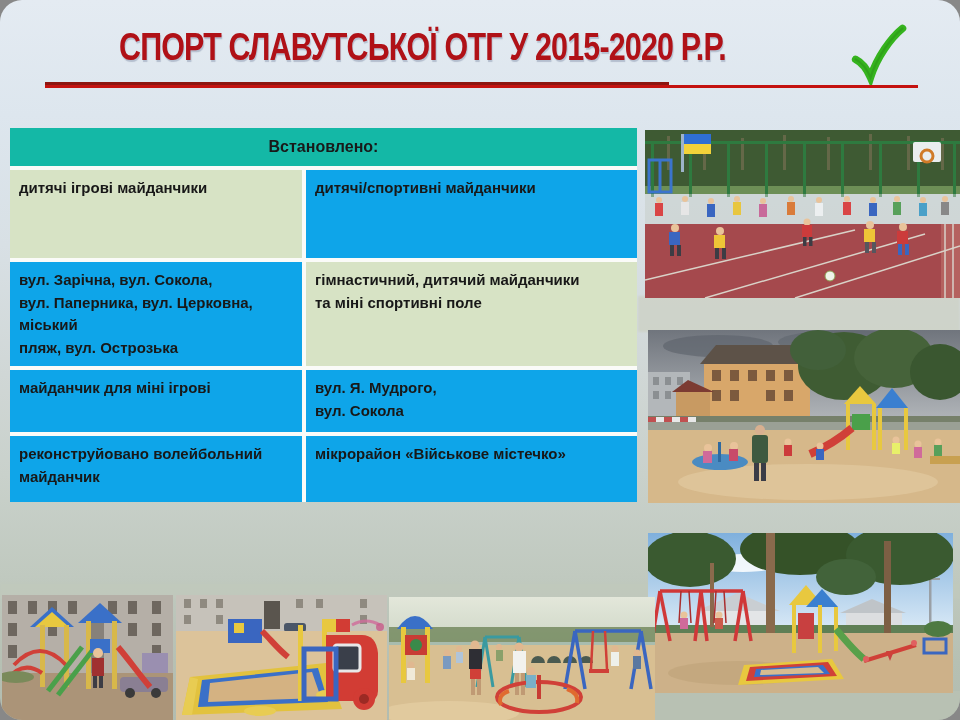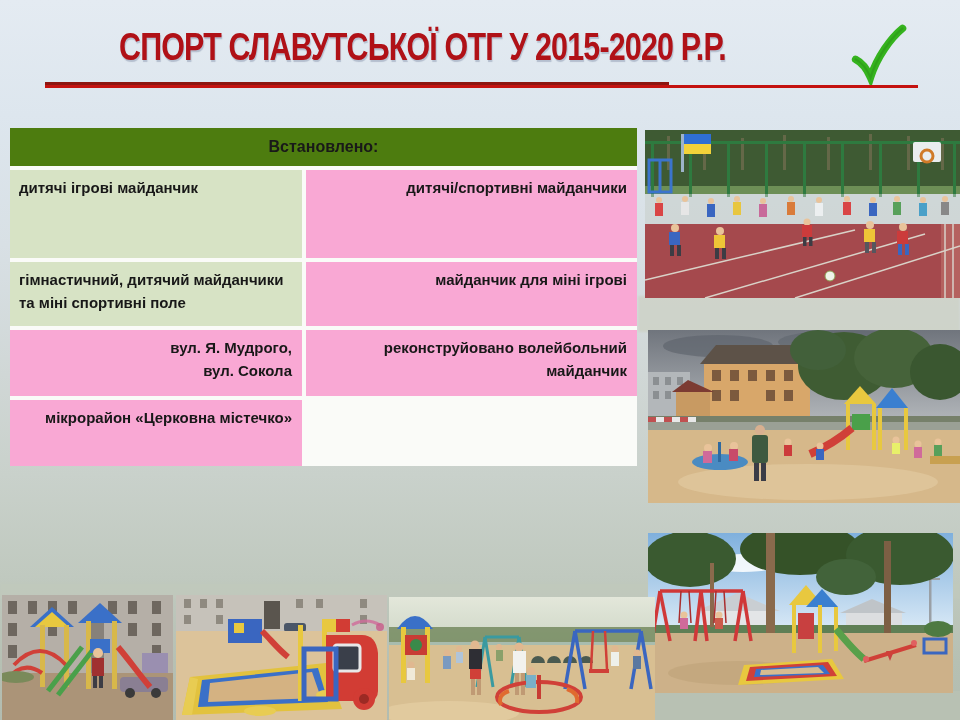--- a/index.html
+++ b/index.html
@@ -4,20 +4,21 @@
 <style>
   * { margin:0; padding:0; box-sizing:border-box; }
   html,body { background:#888; }
   body { font-family:"Liberation Sans", sans-serif; }
 
   .slide {
     position:relative; width:960px; height:720px; overflow:hidden; margin:0 auto;
     background:linear-gradient(180deg,
       #e4ebf2 0%, #dde6ee 16%, #d8e0e5 34%, #d0d7d6 52%,
       #c9d1cb 66%, #c0c9bf 80%, #b6c0b3 92%, #b2bcb0 100%);
+    border-radius:22px;
   }
   
   .fade-band   { position:absolute; pointer-events:none; }
   .band-city   { left:638px; top:296px; width:322px; height:36px; background:#cdd1c4; opacity:.75; filter:blur(1px); }
   .band-low    { left:0; top:583px; width:960px; height:16px; background:#c2cabc; opacity:.55; filter:blur(1px); }
   .band-corner { left:644px; top:691px; width:316px; height:29px; background:#b9c2b4; opacity:.8; }
 
   
   .title {
     position:absolute; left:0; top:26px; width:845px; text-align:center;
@@ -30,30 +31,30 @@
   .rule-dark   { position:absolute; left:45px; top:82px; width:624px; height:4px; background:#8e1510; }
   .rule-bright { position:absolute; left:45px; top:85px; width:873px; height:3px; background:#c41210; }
 
   
   .tbl {
     position:absolute; left:10px; top:128px; width:627px;
     display:grid; grid-template-columns:292px 1fr; gap:4px;
     background:#fafbf8;
   }
   .th {
-    grid-column:1 / -1; min-height:38px; background:#4d7c0f;
+    grid-column:1 / -1; min-height:38px; background:#14b8a6;
     display:flex; align-items:center; justify-content:center;
     font-weight:700; font-size:16px; color:#191919;
   }
   .td {
     padding:7px 10px 7px 9px; font-weight:700; font-size:15px;
     line-height:1.5; color:#181818; white-space:pre-line;
   }
   .rA { background:#d7e3c5; }
-  .rB { background:#f9a8d4;text-align:right; }
+  .rB { background:#0ea5e9; }
   .h86{min-height:86px} .h88{min-height:88px} .h64{min-height:64px}
   .h62{min-height:62px} .h33{min-height:33px} .h66{min-height:66px}
 
   
   .photo { position:absolute; overflow:hidden; }
   .photo svg { display:block; width:100%; height:100%; }
   .p-football { left:645px; top:130px; width:315px; height:168px; }
   .p-sand     { left:648px; top:330px; width:312px; height:173px; }
   .p-pines    { left:648px; top:533px; width:305px; height:160px; }
   .p-yard     { left:2px;   top:595px; width:171px; height:125px; }
@@ -73,35 +74,38 @@
   <svg class="check" viewBox="0 0 60 60" aria-hidden="true">
     <path d="M9 35 C15 38,20 45,23 52 C29 33,42 15,53 6" fill="none" stroke="#35b31e" stroke-width="7" stroke-linecap="round"></path>
     <path d="M9 35 C15 38,20 45,23 52 C29 33,42 15,53 6" fill="none" stroke="#2a8f16" stroke-width="2" stroke-linecap="round" opacity=".5"></path>
   </svg>
   <div class="rule-dark"></div>
   <div class="rule-bright"></div>
 
   <div class="tbl">
     <div class="th">Встановлено:</div>
 
-    <div class="td rA h86">дитячі ігрові майданчик</div>
+    <div class="td rA h86">дитячі ігрові майданчики</div>
 
     <div class="td rB h88">дитячі/спортивні  майданчики</div>
+    <div class="td rB h88">вул. Зарічна,  вул. Сокола,
+вул. Паперника,  вул. Церковна,  міський
+пляж, вул. Острозька</div>
 
     <div class="td rA h64">гімнастичний,  дитячий  майданчики
 та міні спортивні поле</div>
 
     <div class="td rB h62">майданчик  для міні ігрові</div>
     <div class="td rB h62">вул. Я. Мудрого,
 вул. Сокола</div>
 
 
     <div class="td rB h66">реконструйовано  волейбольний
 майданчик</div>
-    <div class="td rB h66">мікрорайон  «Церковна  містечко»</div>
+    <div class="td rB h66">мікрорайон  «Військове  містечко»</div>
   </div>
 
   <figure class="photo p-football">
     <svg viewBox="0 0 315 168" preserveAspectRatio="none">
       <rect width="315" height="62" fill="#3e5a33"></rect>
       <g fill="#84755a" opacity=".55">
         <rect x="22" y="6" width="3" height="34"></rect>
           <rect x="58" y="4" width="3" height="36"></rect>
         <rect x="96" y="8" width="3" height="32"></rect>
           <rect x="138" y="5" width="3" height="35"></rect>

